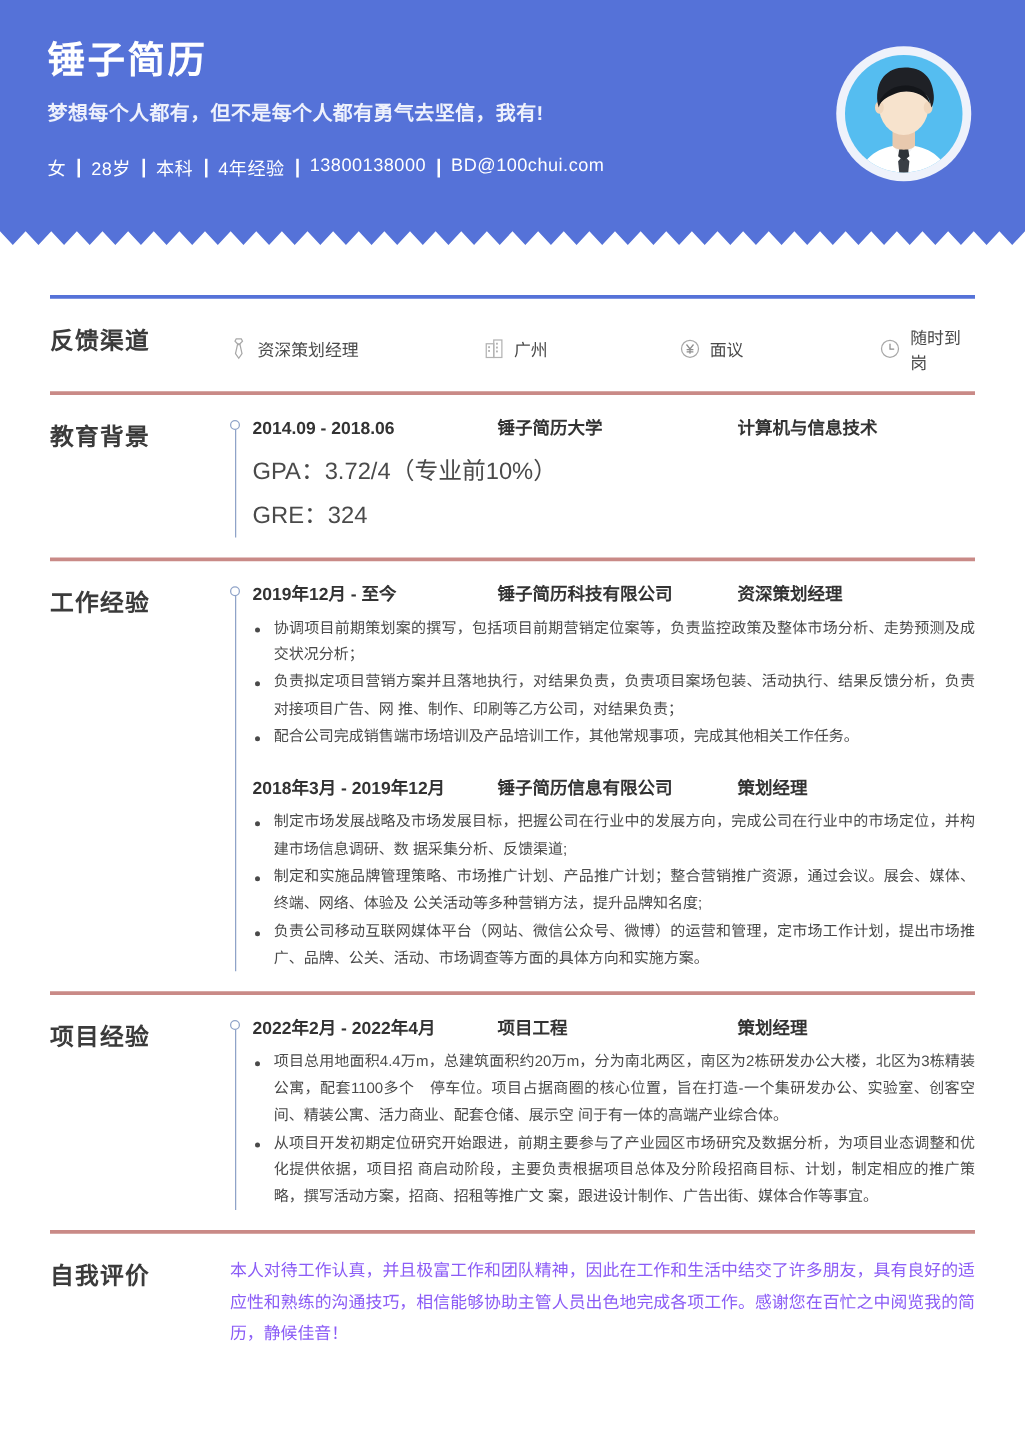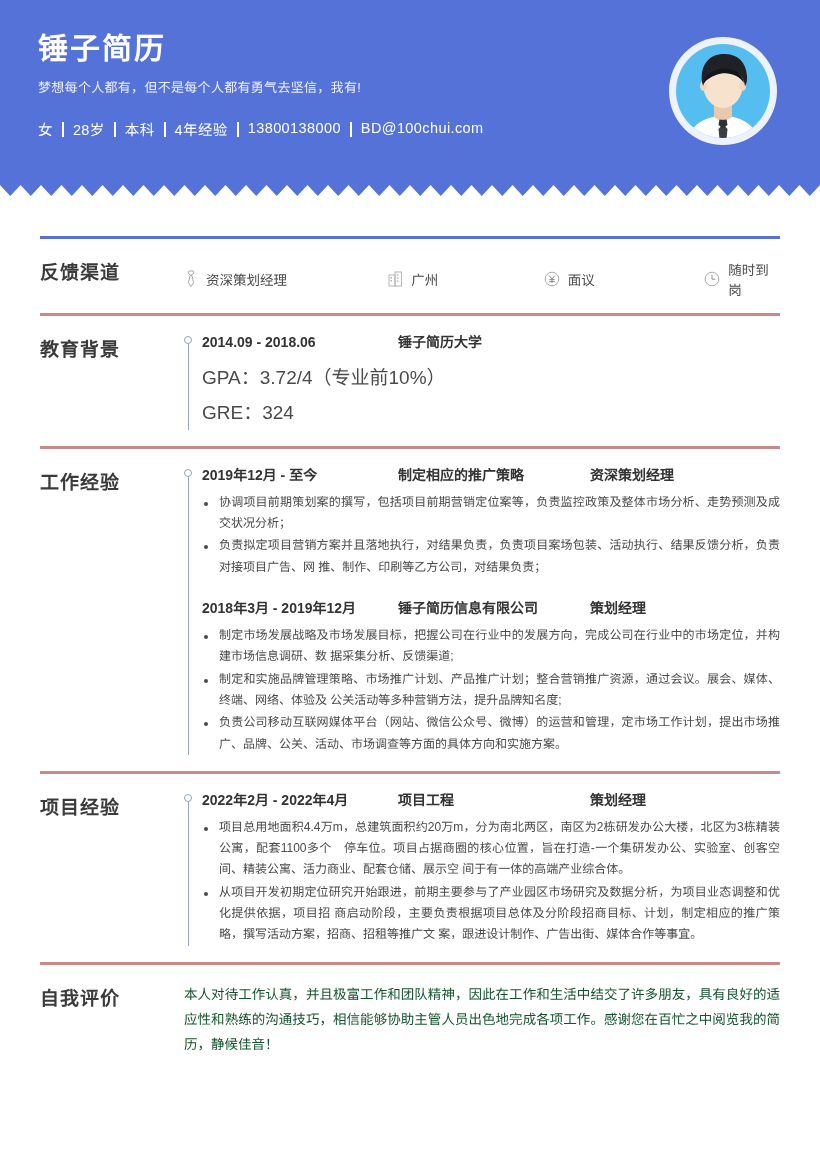--- a/index.html
+++ b/index.html
@@ -26,23 +26,24 @@
   .header-inner { position: relative; padding: 30px 0 0 38px; z-index: 2; }
   .name {
     font-size: 30px;
     font-weight: 700;
     color: #ffffff;
     letter-spacing: 2px;
     line-height: 1.25;
   }
   .tagline {
     margin-top: 9px;
-    font-size: 13px;
+    font-size: 16px;
     color: #eef1fc;
     letter-spacing: .3px;
+    font-weight: bold;
   }
   .meta {
     margin-top: 22px;
     font-size: 14.5px;
     color: #ffffff;
     letter-spacing: .4px;
     display: flex;
     align-items: center;
   }
   .meta .sep {
@@ -149,21 +150,21 @@
     position: absolute;
     left: 2px; top: 10px;
     width: 4px; height: 4px;
     border-radius: 50%;
     background: #4a4a4a;
   }
 
   .para {
     font-size: 13.5px;
     line-height: 1.85;
-    color: #14532d;
+    color: #8b5cf6;
     text-align: justify;
     padding-top: 2px;
   }
 
   .sec-plain .sec-body { padding-left: 14px; }
 </style>
 </head>
 <body>
 
 <div class="page">
@@ -294,46 +295,48 @@
     <div class="rule"></div>
     <div class="section">
       <div class="sec-title">教育背景</div>
       <div class="sec-body">
         <div class="tl">
           <span class="tl-dot"></span>
           <div class="entry">
             <div class="entry-head">
               <span class="eh-date">2014.09 - 2018.06</span>
               <span class="eh-org">锤子简历大学</span>
+              <span class="eh-role">计算机与信息技术</span>
             </div>
             <div class="sub-lines">
               <div>GPA：3.72/4（专业前10%）</div>
               <div>GRE：324</div>
             </div>
           </div>
         </div>
       </div>
     </div>
 
     <div class="rule"></div>
     <div class="section">
       <div class="sec-title">工作经验</div>
       <div class="sec-body">
         <div class="tl">
           <span class="tl-dot"></span>
 
           <div class="entry">
             <div class="entry-head">
               <span class="eh-date">2019年12月 - 至今</span>
-              <span class="eh-org">制定相应的推广策略</span>
+              <span class="eh-org">锤子简历科技有限公司</span>
               <span class="eh-role">资深策划经理</span>
             </div>
             <ul class="bullets">
               <li>协调项目前期策划案的撰写，包括项目前期营销定位案等，负责监控政策及整体市场分析、走势预测及成交状况分析；</li>
               <li>负责拟定项目营销方案并且落地执行，对结果负责，负责项目案场包装、活动执行、结果反馈分析，负责对接项目广告、网 推、制作、印刷等乙方公司，对结果负责；</li>
+              <li>配合公司完成销售端市场培训及产品培训工作，其他常规事项，完成其他相关工作任务。</li>
             </ul>
           </div>
 
           <div class="entry">
             <div class="entry-head">
               <span class="eh-date">2018年3月 - 2019年12月</span>
               <span class="eh-org">锤子简历信息有限公司</span>
               <span class="eh-role">策划经理</span>
             </div>
             <ul class="bullets">

